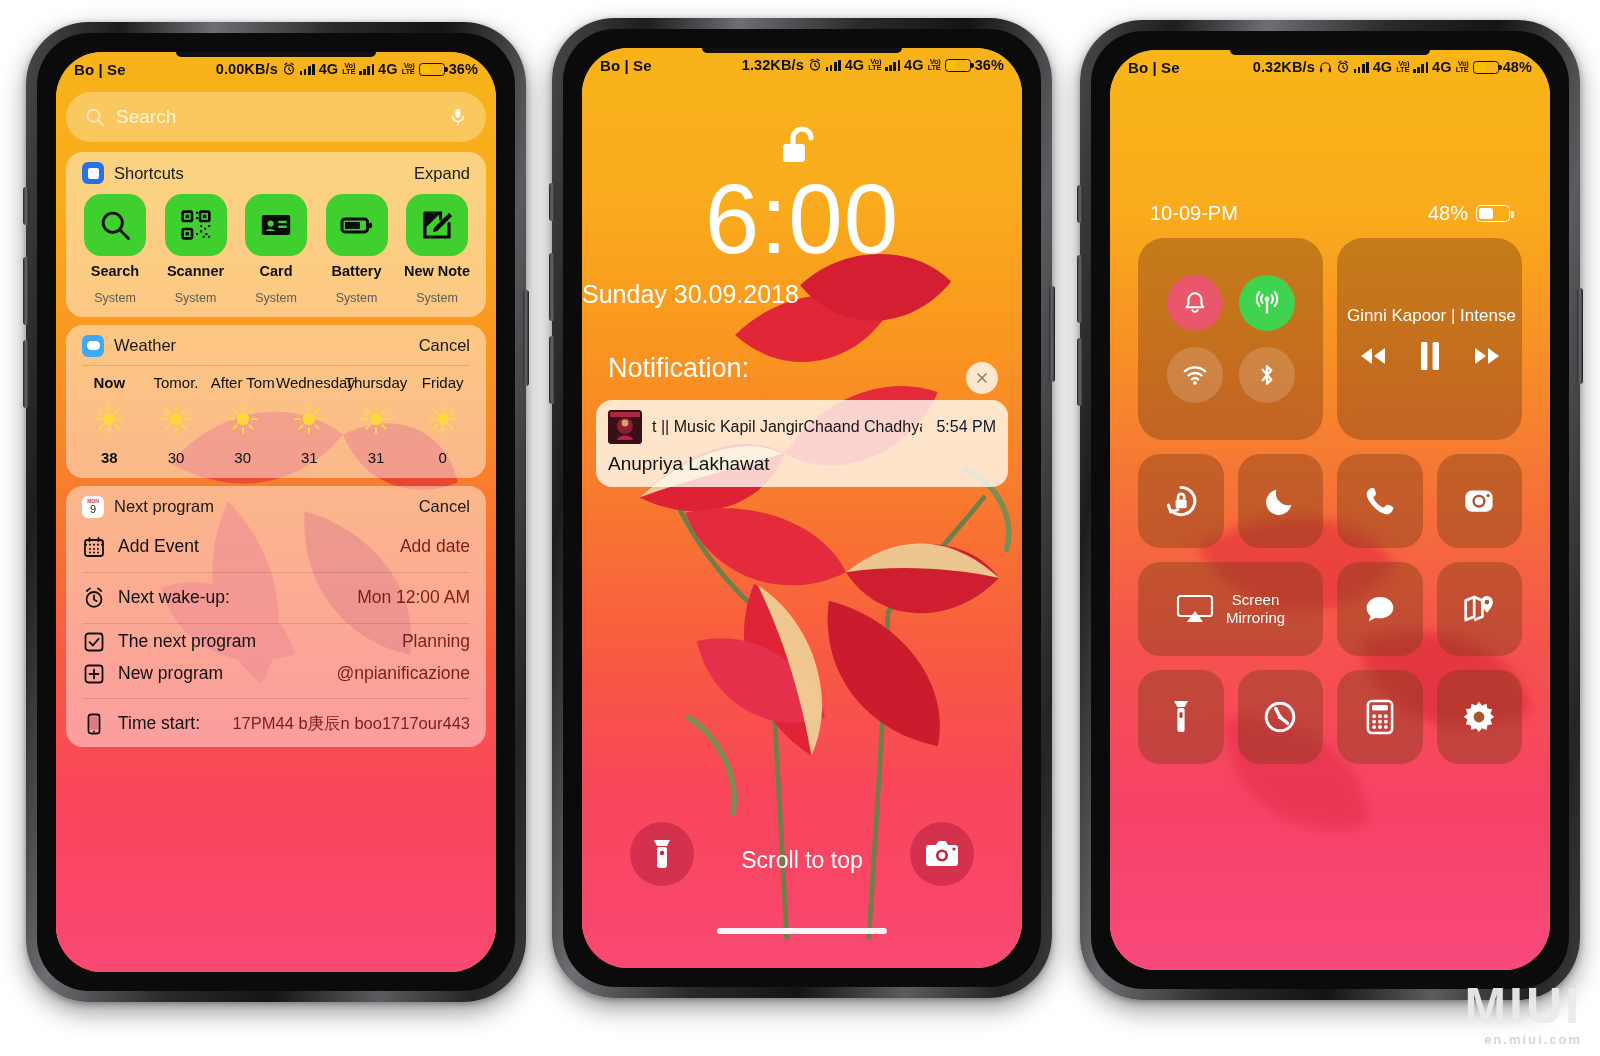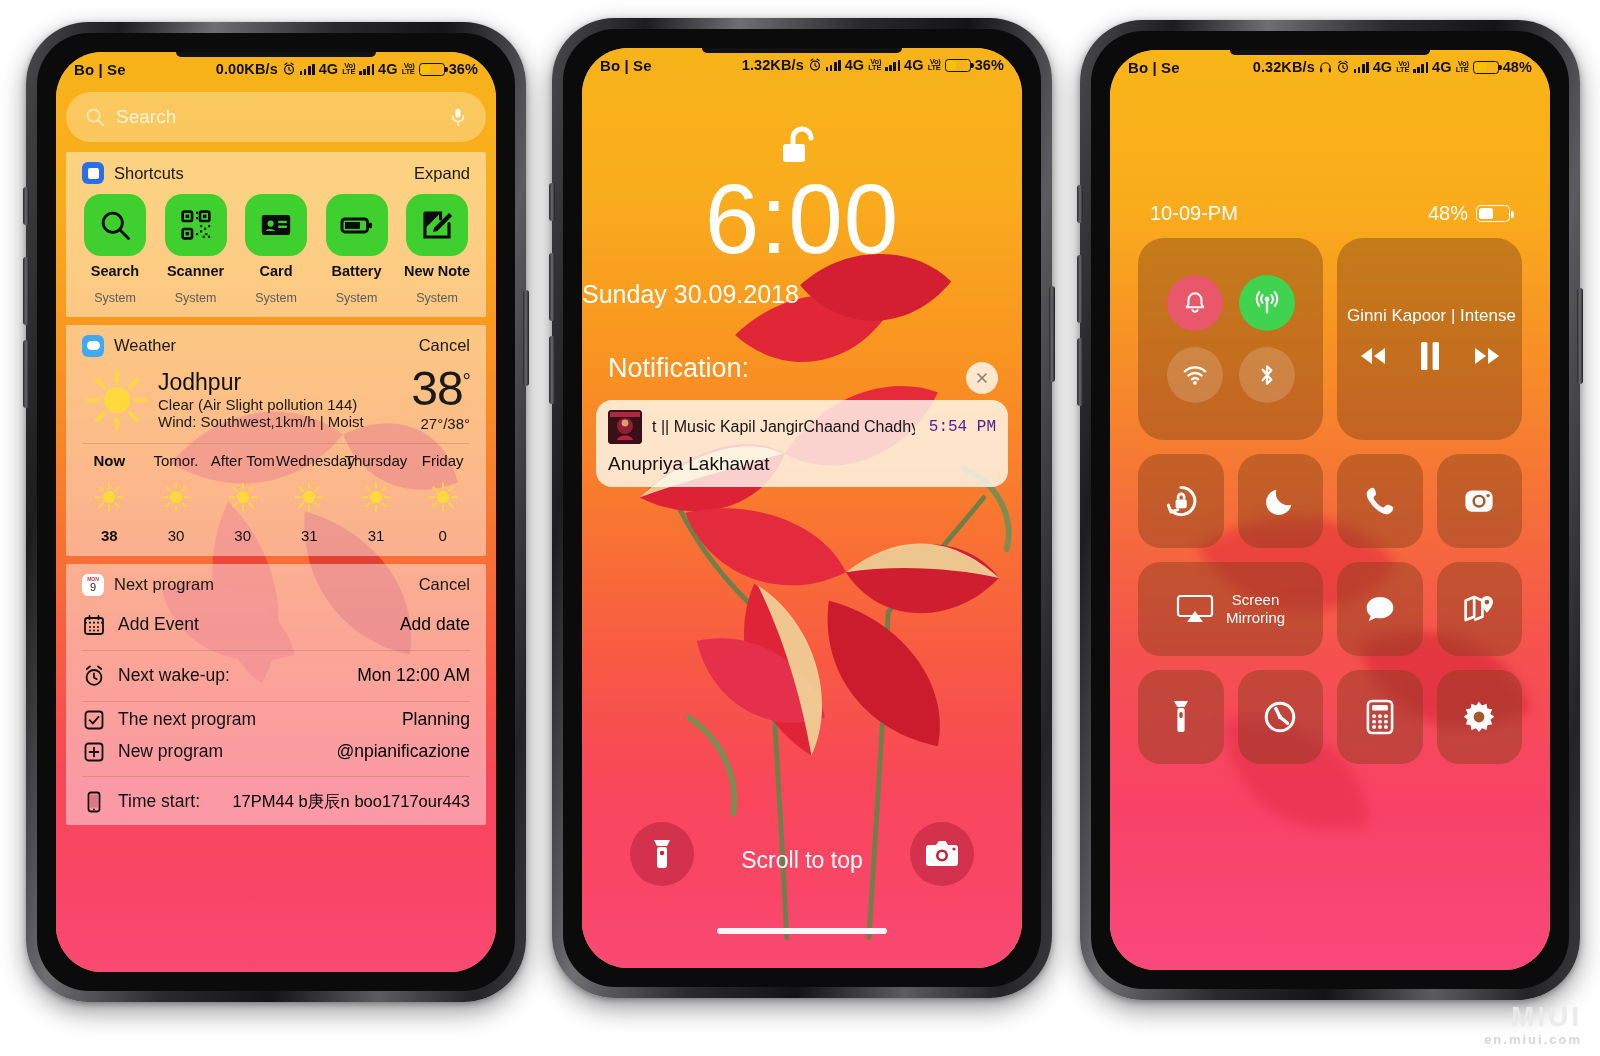--- a/index.html
+++ b/index.html
@@ -57,21 +57,21 @@
 
   
   .p1wrap{ position:absolute; top:34px; left:0; right:0; bottom:0; z-index:30;
            padding:6px 10px 0; }
   .searchbar{ height:50px; border-radius:25px; background:rgba(255,255,255,.30);
               display:flex; align-items:center; padding:0 18px; margin-bottom:10px; }
   .searchbar .sico{ width:22px; height:22px; margin-right:10px; opacity:.6; }
   .searchbar .stext{ font-size:19px; color:rgba(255,255,255,.78); flex:1; }
   .searchbar .mic{ width:20px; height:24px; opacity:.92; }
 
-  .card{ border-radius:2px; overflow:hidden; margin-bottom:8px;
+  .card{ border-radius:17px; overflow:hidden; margin-bottom:8px;
          background:rgba(255,255,255,.45); }
   .card-hd{ display:flex; align-items:center; padding:10px 16px 6px; }
   .card-hd .hico{ width:22px; height:22px; border-radius:6px; margin-right:10px;
                   display:flex; align-items:center; justify-content:center; }
   .card-hd .htitle{ font-size:16.5px; color:#1a1a1a; font-weight:500; }
   .card-hd .haction{ margin-left:auto; font-size:16.5px; color:#1a1a1a; }
 
   .shortcuts{ display:flex; justify-content:space-between; padding:4px 12px 12px; }
   .sc{ width:74px; text-align:center; }
   .sc .tile{ width:62px; height:62px; border-radius:17px; background:#3fcf2e;
@@ -96,21 +96,21 @@
   .fc .col{ flex:1; text-align:center; min-width:0; }
   .fc .d{ font-size:15px; color:#111; white-space:nowrap; }
   .fc .d.on{ font-weight:700; }
   .fc .ic{ margin:10px auto 8px; width:36px; height:36px; }
   .fc .t{ font-size:15px; color:#111; }
   .fc .t.on{ font-weight:700; }
 
   .row{ display:flex; align-items:center; padding:11px 16px; }
   .row .ri{ width:24px; height:24px; margin-right:12px; flex:0 0 24px; }
   .row .rl{ font-size:17.5px; color:#111; }
-  .row .rv{ margin-left:auto; font-size:17.5px; color:#000000; }
+  .row .rv{ margin-left:auto; font-size:17.5px; color:#7f1d1d; }
   .rowtight{ padding:4px 16px; }
 
   
   .lockwrap{ position:absolute; inset:0; z-index:30; }
   .lockicon{ position:absolute; top:74px; left:50%; transform:translateX(-50%);
              width:46px; height:52px; }
   .clock{ position:absolute; top:122px; left:0; right:0; text-align:center;
           font-size:98px; color:#fff; font-weight:300; letter-spacing:1px;
           line-height:1; }
   .lockdate{ position:absolute; top:232px; left:0; right:0; 
@@ -120,21 +120,21 @@
                border-radius:16px; background:rgba(255,255,255,.78);
                display:flex; align-items:center; justify-content:center; }
   .notifcard{ position:absolute; top:352px; left:14px; right:14px; border-radius:16px;
               background:rgba(255,252,244,.80); padding:10px 12px 12px; }
   .nf-top{ display:flex; align-items:center; }
   .nf-art{ width:34px; height:34px; border-radius:4px; flex:0 0 34px; overflow:hidden;
            background:#2a0d14; position:relative; }
   .nf-app{ font-size:16px; color:#151515; margin-left:10px; white-space:nowrap; }
   .nf-song{ font-size:16px; color:#151515; margin-left:auto; white-space:nowrap;
             overflow:hidden; max-width:150px; }
-  .nf-time{ font-size:16px; color:#4c1d95; margin-left:14px; white-space:nowrap;font-family:Liberation Mono, monospace; }
+  .nf-time{ font-size:16px; color:#0f172a; margin-left:14px; white-space:nowrap; }
   .nf-body{ font-size:19px; color:#111; margin-top:9px; }
 
   .torchbtn,.cambtn{ position:absolute; bottom:82px; width:64px; height:64px;
                      border-radius:32px; background:rgba(160,22,48,.42);
                      display:flex; align-items:center; justify-content:center; }
   .torchbtn{ left:48px; } .cambtn{ right:48px; }
   .scrolltop{ position:absolute; bottom:94px; left:0; right:0; text-align:center;
               font-size:23px; color:#fff; }
   .homebar{ position:absolute; bottom:34px; left:50%; transform:translateX(-50%);
             width:170px; height:6px; border-radius:3px; background:rgba(255,255,255,.95); }
@@ -168,21 +168,21 @@
   .tgl.red{ background:#e8576a; } .tgl.green{ background:#3fd34f; }
   .tgl.dim{ background:rgba(255,255,255,.17); }
   .media-title{ font-size:17px; color:#fff; white-space:nowrap; overflow:hidden;
                 padding:0 10px; width:100%; text-align:center; }
   .media-ctrl{ display:flex; align-items:center; justify-content:center; gap:30px; }
   .mirror-label{ font-size:15px; color:#fff; line-height:1.2; text-align:center; }
 
   .wm{ position:absolute; right:18px; bottom:10px; text-align:right;
        color:rgba(255,255,255,.55); font-weight:700; line-height:1; z-index:80;
        text-shadow:0 0 1px rgba(0,0,0,.07); }
-  .wm .big{ font-size:28px; letter-spacing:3px; color:rgba(235,235,235,.95); }
+  .wm .big{ font-size:50px; letter-spacing:3px; color:rgba(235,235,235,.95); }
   .wm .sml{ font-size:13px; letter-spacing:2px; color:rgba(215,215,215,.95);
             margin-top:2px; }
 </style>
 </head>
 <body>
 
 <div class="stage">
 
   <div class="phone p1">
     <div class="sidebtn sb-l1"></div>
@@ -344,37 +344,20 @@
           </div>
         </div>
 
         <div class="card">
           <div class="card-hd">
             <span class="hico" style="background:#3fa9f5">
               <span style="width:13px;height:9px;background:#fff;border-radius:5px;display:block"></span>
             </span>
             <span class="htitle">Weather</span>
             <span class="haction">Cancel</span>
-          </div>
-          <div class="wx-main">
-            <svg class="wx-sun" viewBox="0 0 64 64">
-              <circle cx="32" cy="32" r="12" fill="#ffd83d"></circle>
-              <g stroke="#ffd83d" stroke-width="3.4" stroke-linecap="round">
-                <path d="M32 6v9M32 49v9M6 32h9M49 32h9M13.6 13.6l6.4 6.4M44 44l6.4 6.4M50.4 13.6 44 20M20 44l-6.4 6.4"></path>
-              </g>
-            </svg>
-            <div class="wx-mid">
-              <div class="wx-city">Jodhpur</div>
-              <div class="wx-l1">Clear (Air Slight pollution 144)</div>
-              <div class="wx-l2">Wind: Southwest,1km/h | Moist</div>
-            </div>
-            <div class="wx-right">
-              <div class="wx-temp"><span>38</span><sup>°</sup></div>
-              <div class="wx-range">27°/38°</div>
-            </div>
           </div>
           <div class="hr"></div>
           <div class="fc">
             <div class="col">
               <div class="d on">Now</div>
               <svg class="ic" viewBox="0 0 64 64">
                     <circle cx="32" cy="32" r="11" fill="#ffd83d"></circle>
                     <g stroke="#ffd83d" stroke-width="3.6" stroke-linecap="round">
                       <path d="M32 8v8M32 48v8M8 32h8M48 32h8M15 15l5.6 5.6M43.4 43.4 49 49M49 15l-5.6 5.6M20.6 43.4 15 49"></path>
                     </g>

